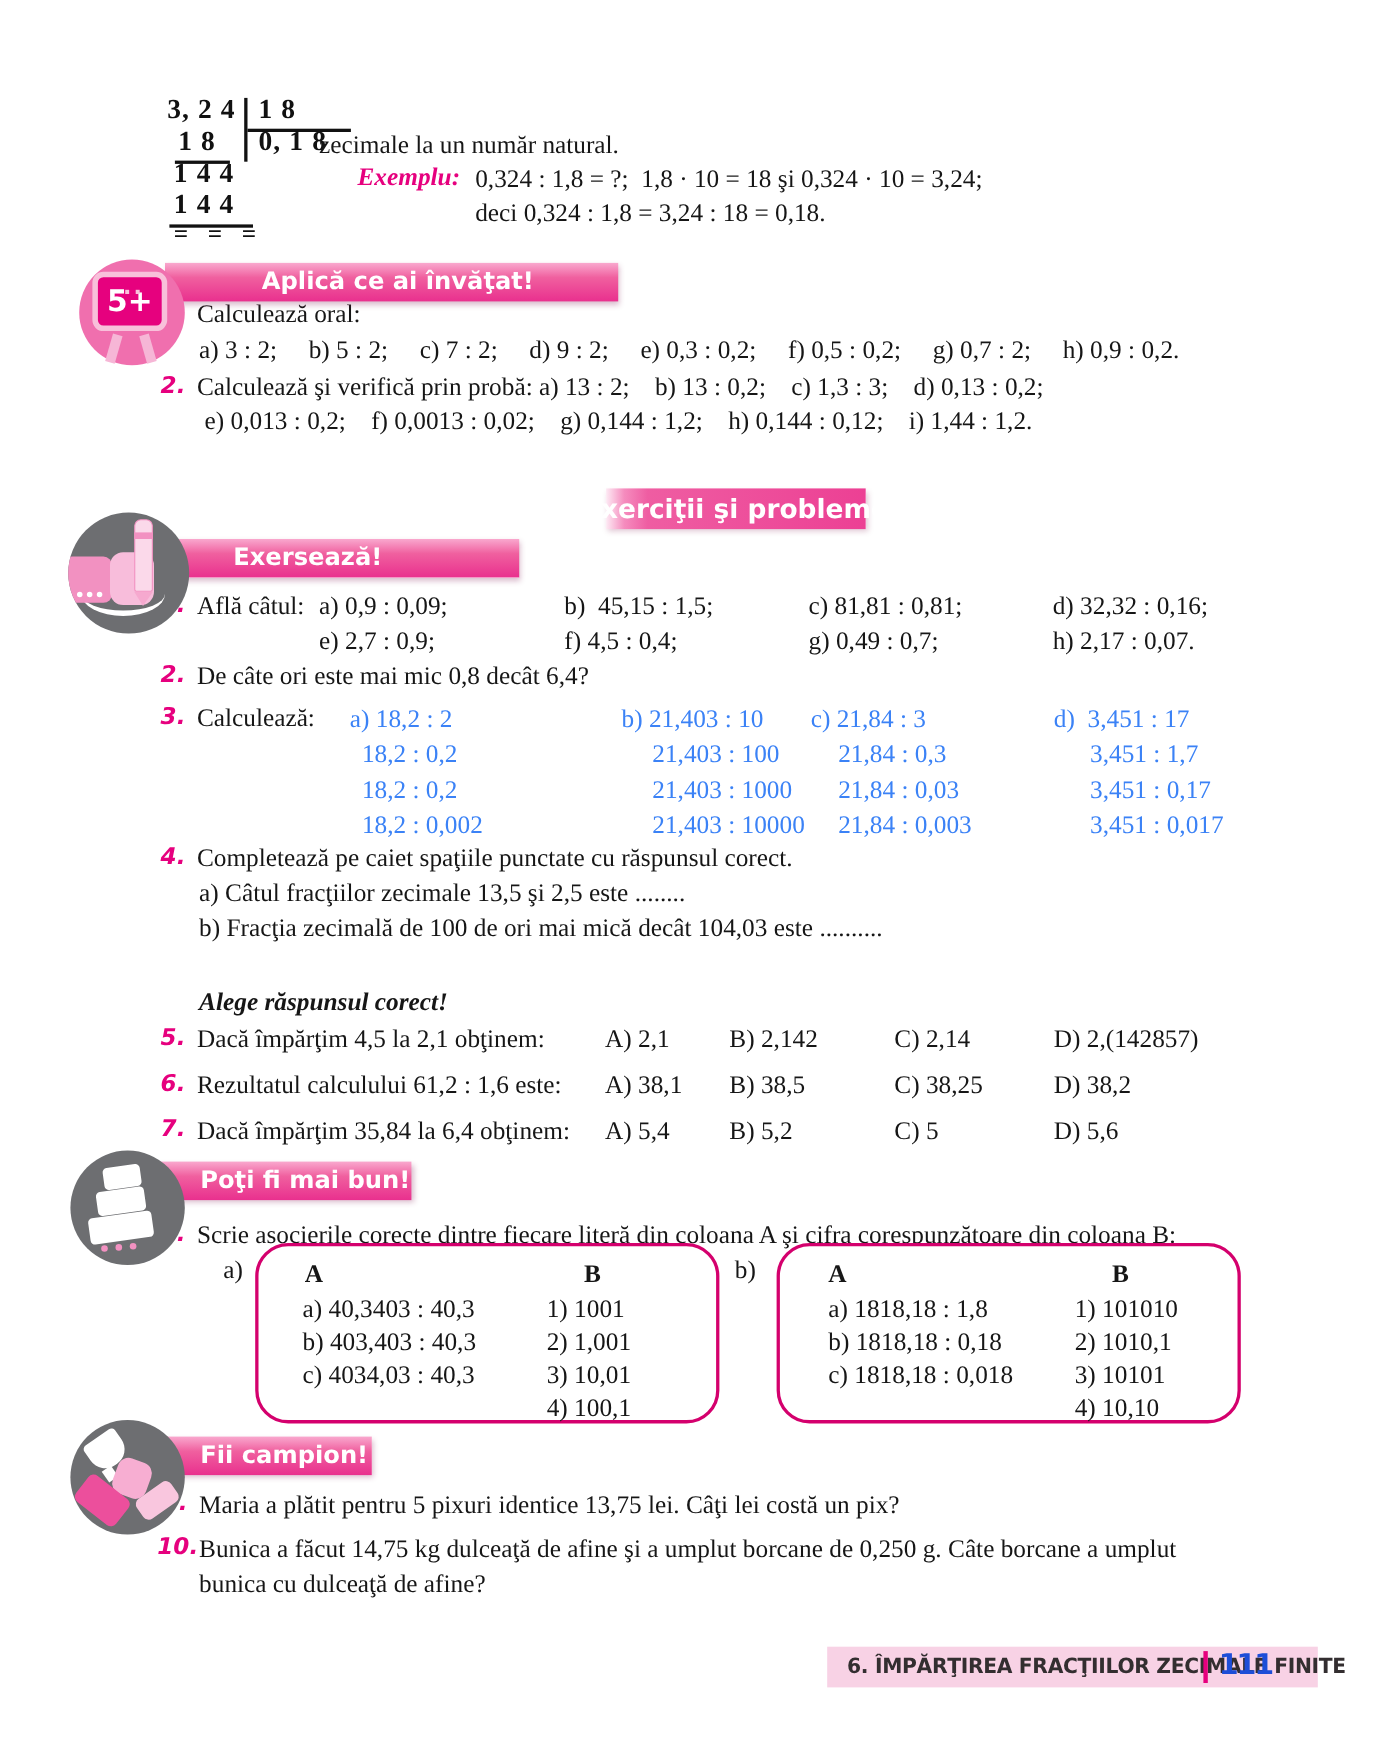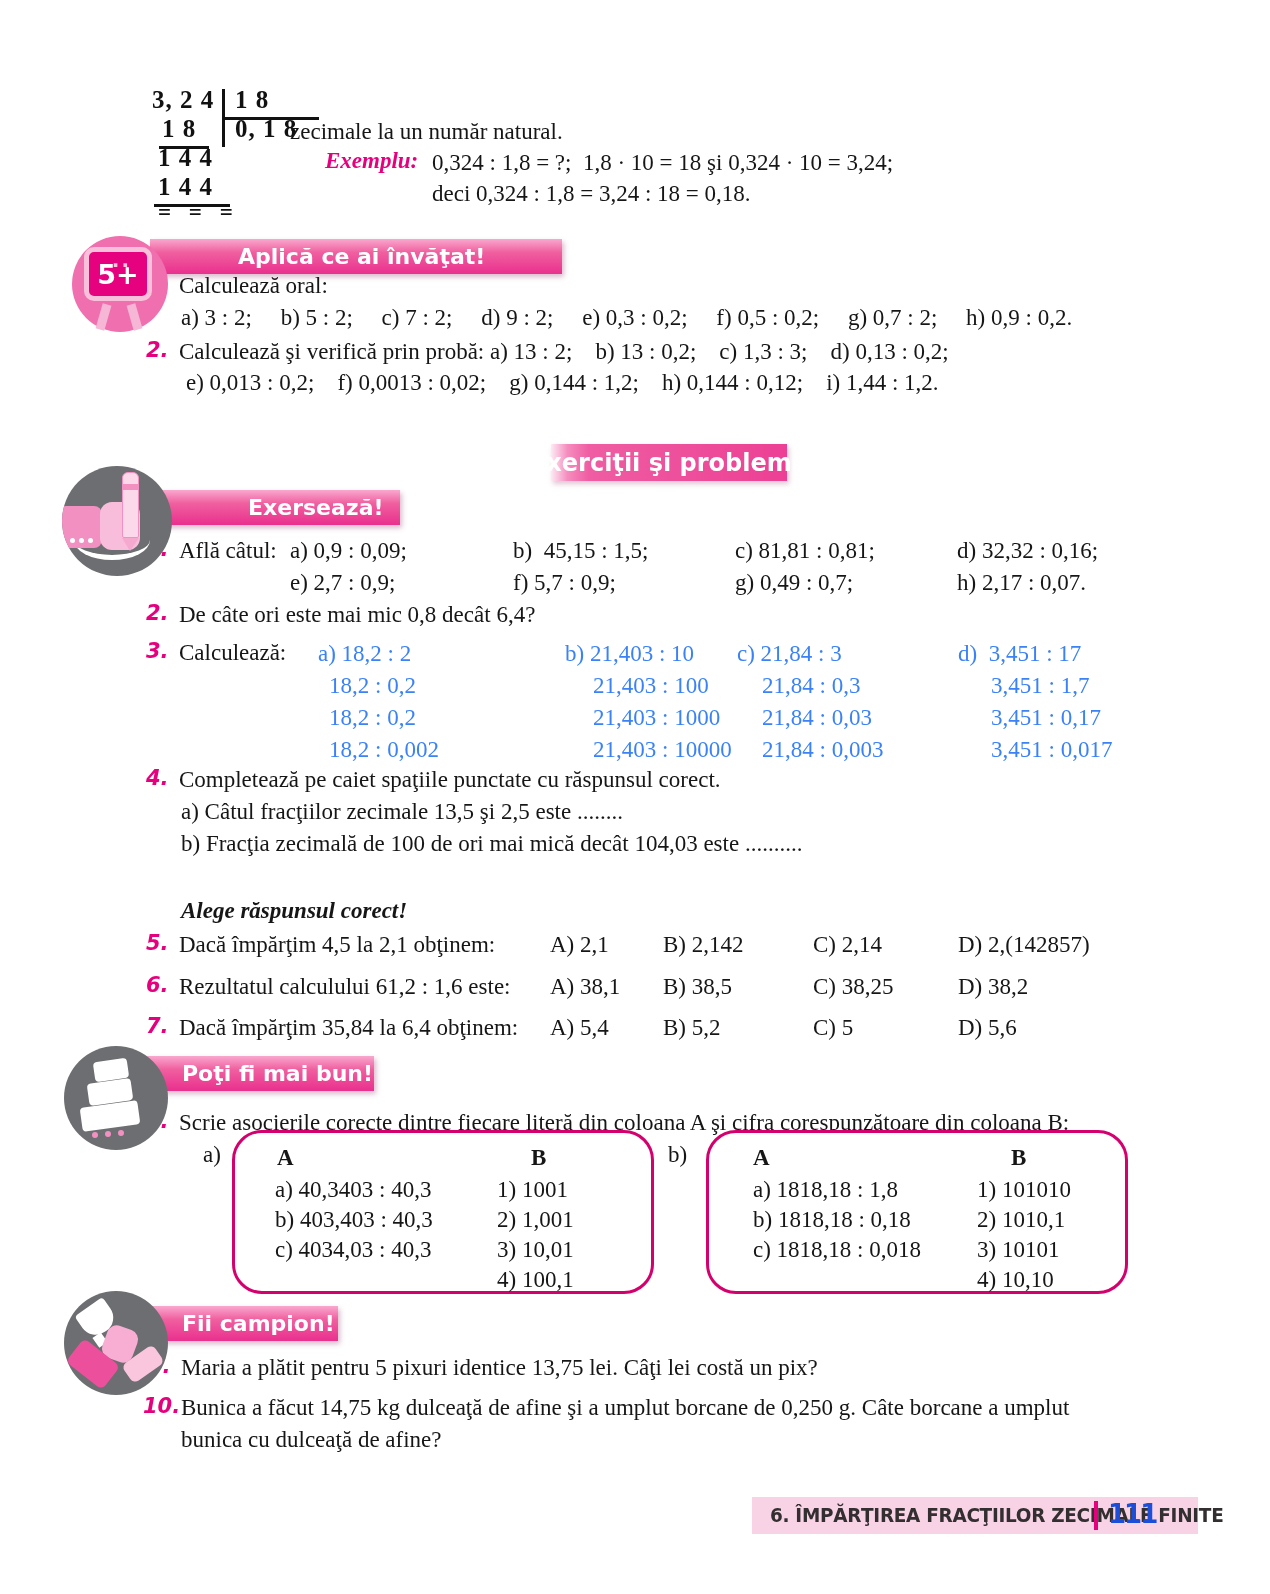--- a/index.html
+++ b/index.html
@@ -128,37 +128,37 @@
   <span class="abs pnum" style="left:146px; top:272px;">1.</span>
   <span class="abs t" style="left:179px; top:271px;">Calculează oral:</span>
   <span class="abs t" style="left:181px; top:303px;">a) 3 : 2;     b) 5 : 2;     c) 7 : 2;     d) 9 : 2;     e) 0,3 : 0,2;     f) 0,5 : 0,2;     g) 0,7 : 2;     h) 0,9 : 0,2.</span>
 
   <span class="abs pnum" style="left:146px; top:338px;">2.</span>
   <span class="abs t" style="left:179px; top:337px;">Calculează şi verifică prin probă: a) 13 : 2;    b) 13 : 0,2;    c) 1,3 : 3;    d) 0,13 : 0,2;</span>
   <span class="abs t" style="left:186px; top:368px;">e) 0,013 : 0,2;    f) 0,0013 : 0,02;    g) 0,144 : 1,2;    h) 0,144 : 0,12;    i) 1,44 : 1,2.</span>
 
   <div class="banner-main" style="left:513px; top:444px; width:236px;margin-left:38px;">Exerciţii şi probleme</div>
 
-  <div class="banner" style="left:140px; top:490px; width:260px; padding-left:108px;text-align:right;">Exersează!</div>
+  <div class="banner" style="left:140px; top:490px; width:332px; padding-left:72px;text-align:right;">Exersează!</div>
   <div class="icon-circle" style="left:62px; top:466px; width:110px; height:110px;">
     <div class="exe-scribble"></div>
     <div class="exe-sleeve"></div>
     <div class="exe-dots"></div>
     <div class="exe-fist"></div>
     <div class="exe-pencil"></div>
     <div class="exe-stripe"></div>
     <div class="exe-tip"></div>
   </div>
 
   <span class="abs pnum" style="left:146px; top:537px;">1.</span>
   <span class="abs t" style="left:179px; top:536px;">Află câtul:</span>
   <span class="abs t" style="left:290px; top:536px;">a) 0,9 : 0,09;</span>
   <span class="abs t" style="left:290px; top:568px;">e) 2,7 : 0,9;</span>
   <span class="abs t" style="left:513px; top:536px;">b)  45,15 : 1,5;</span>
-  <span class="abs t" style="left:513px; top:568px;">f) 5,7 : 0,9;</span>
+  <span class="abs t" style="left:513px; top:568px;">f) 4,5 : 0,4;</span>
   <span class="abs t" style="left:735px; top:536px;">c) 81,81 : 0,81;</span>
   <span class="abs t" style="left:735px; top:568px;">g) 0,49 : 0,7;</span>
   <span class="abs t" style="left:957px; top:536px;">d) 32,32 : 0,16;</span>
   <span class="abs t" style="left:957px; top:568px;">h) 2,17 : 0,07.</span>
 
   <span class="abs pnum" style="left:146px; top:601px;">2.</span>
   <span class="abs t" style="left:179px; top:600px;">De câte ori este mai mic 0,8 decât 6,4?</span>
 
   <span class="abs pnum" style="left:146px; top:639px;">3.</span>
   <span class="abs t" style="left:179px; top:638px;">Calculează:</span>

